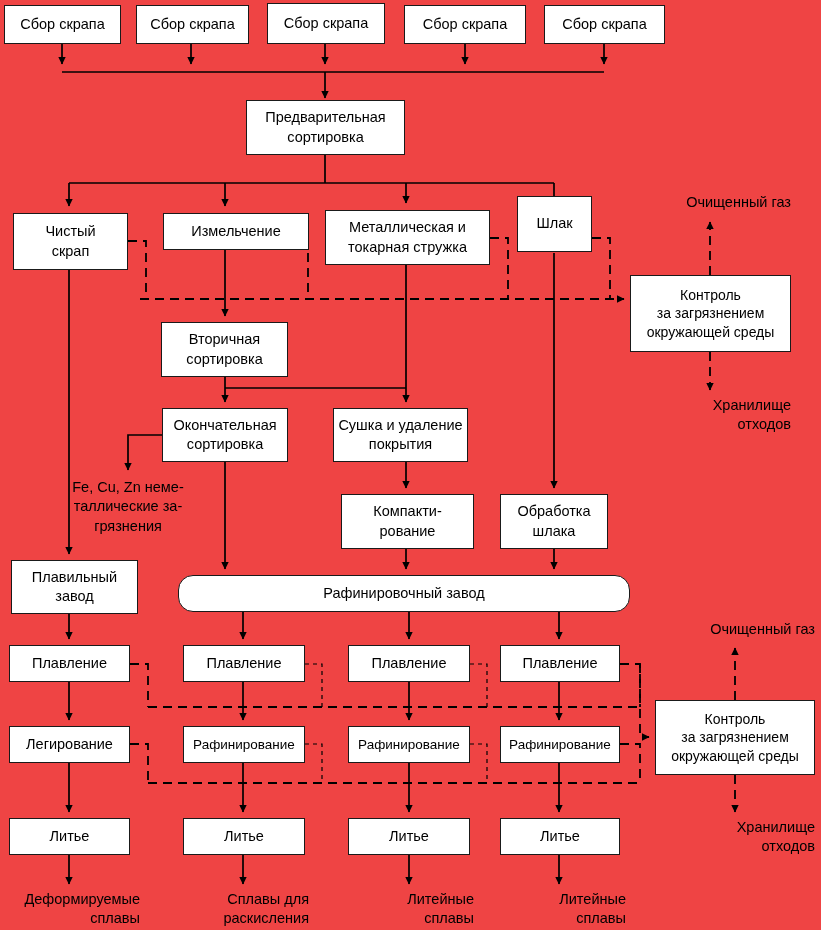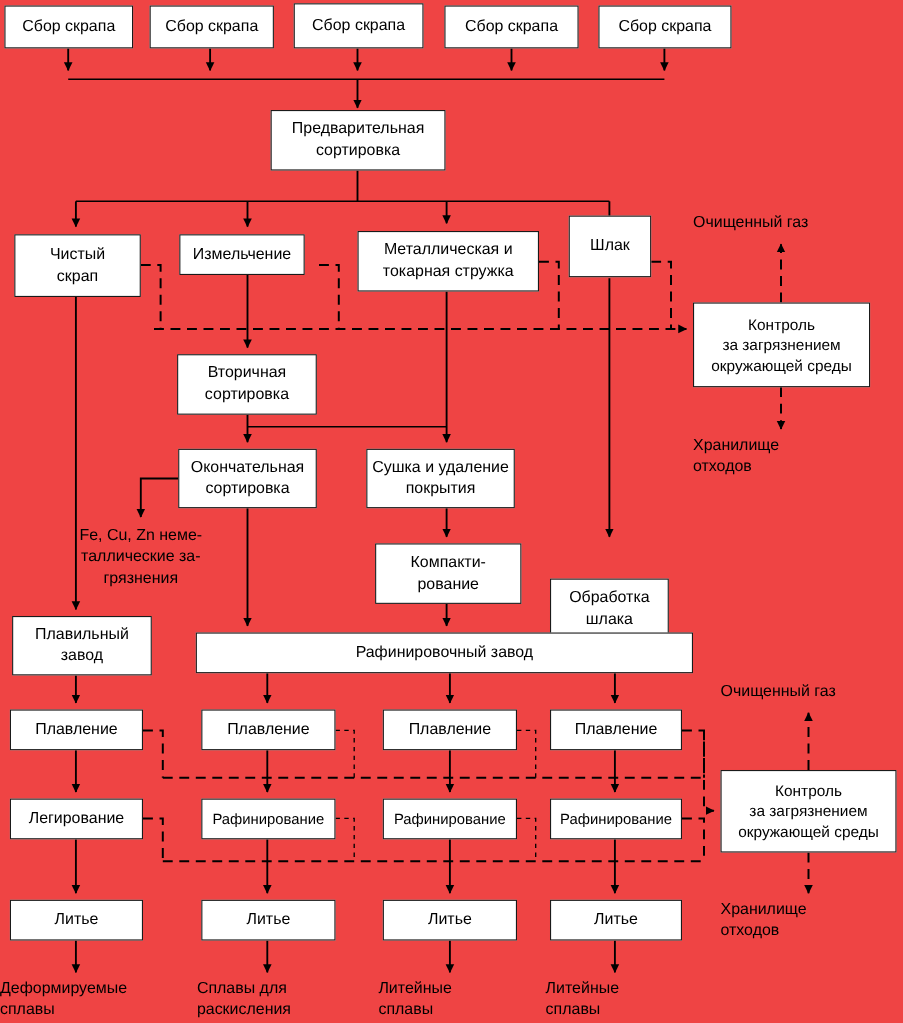--- a/index.html
+++ b/index.html
@@ -26,21 +26,21 @@
     justify-content: center;
     text-align: center;
     font-size: 14.5px;
     line-height: 1.32;
     color: #000000;
     padding: 1px 3px;
     white-space: pre-line;
   }
   .lbl {
     position: absolute;
-    text-align: left;
+    text-align: right;
     font-size: 14.5px;
     line-height: 1.34;
     color: #000000;
     white-space: pre-line;
   }
   #stage svg.wires {
     position: absolute;
     left: 0;
     top: 0;
     width: 821px;
@@ -156,21 +156,21 @@
   <div class="box" style="left:136px; top:5px;  width:113px; height:39px;">Сбор скрапа</div>
   <div class="box" style="left:267px; top:3px;  width:118px; height:41px;">Сбор скрапа</div>
   <div class="box" style="left:404px; top:5px;  width:122px; height:39px;">Сбор скрапа</div>
   <div class="box" style="left:544px; top:5px;  width:121px; height:39px;">Сбор скрапа</div>
 
   <div class="box" style="left:246px; top:100px; width:159px; height:55px;">Предварительная
 сортировка</div>
 
   <div class="box" style="left:13px;  top:213px; width:115px; height:57px;">Чистый
 скрап</div>
-  <div class="box" style="left:163px; top:213px; width:114px; height:37px;">Измельчение</div>
+  <div class="box" style="left:163px; top:213px; width:146px; height:37px;">Измельчение</div>
   <div class="box" style="left:325px; top:210px; width:165px; height:55px;">Металлическая и
 токарная стружка</div>
   <div class="box" style="left:517px; top:196px; width:75px; height:56px;">Шлак</div>
 
   <div class="box" style="left:630px; top:275px; width:161px; height:77px; font-size:14px;">Контроль
 за загрязнением
 окружающей среды</div>
   <div class="lbl" style="left:630px; top:193px; width:161px;">Очищенный газ</div>
   <div class="lbl" style="left:630px; top:396px; width:161px;">Хранилище
 отходов</div>
@@ -181,26 +181,26 @@
 сортировка</div>
   <div class="box" style="left:333px; top:408px; width:135px; height:54px;">Сушка и удаление
 покрытия</div>
 
   <div class="lbl" style="left:48px; top:478px; width:160px; text-align:center;">Fe, Cu, Zn неме-
 таллические за-
 грязнения</div>
 
   <div class="box" style="left:341px; top:494px; width:133px; height:55px;">Компакти-
 рование</div>
-  <div class="box" style="left:500px; top:494px; width:108px; height:55px;margin-top:32px;">Обработка
+  <div class="box" style="left:500px; top:494px; width:108px; height:55px;">Обработка
 шлака</div>
 
   <div class="box" style="left:11px;  top:560px; width:127px; height:54px;">Плавильный
 завод</div>
-  <div class="box" style="left:178px; top:575px; width:452px; height:37px;">Рафинировочный завод</div>
+  <div class="box" style="left:178px; top:575px; width:452px; height:37px;border-radius:15px;">Рафинировочный завод</div>
 
   <div class="box" style="left:9px;   top:645px; width:121px; height:37px;">Плавление</div>
   <div class="box" style="left:183px; top:645px; width:122px; height:37px;">Плавление</div>
   <div class="box" style="left:348px; top:645px; width:122px; height:37px;">Плавление</div>
   <div class="box" style="left:500px; top:645px; width:120px; height:37px;">Плавление</div>
 
   <div class="box" style="left:9px;   top:726px; width:121px; height:37px;">Легирование</div>
   <div class="box" style="left:183px; top:726px; width:122px; height:37px; font-size:13.5px;">Рафинирование</div>
   <div class="box" style="left:348px; top:726px; width:122px; height:37px; font-size:13.5px;">Рафинирование</div>
   <div class="box" style="left:500px; top:726px; width:120px; height:37px; font-size:13.5px;">Рафинирование</div>

